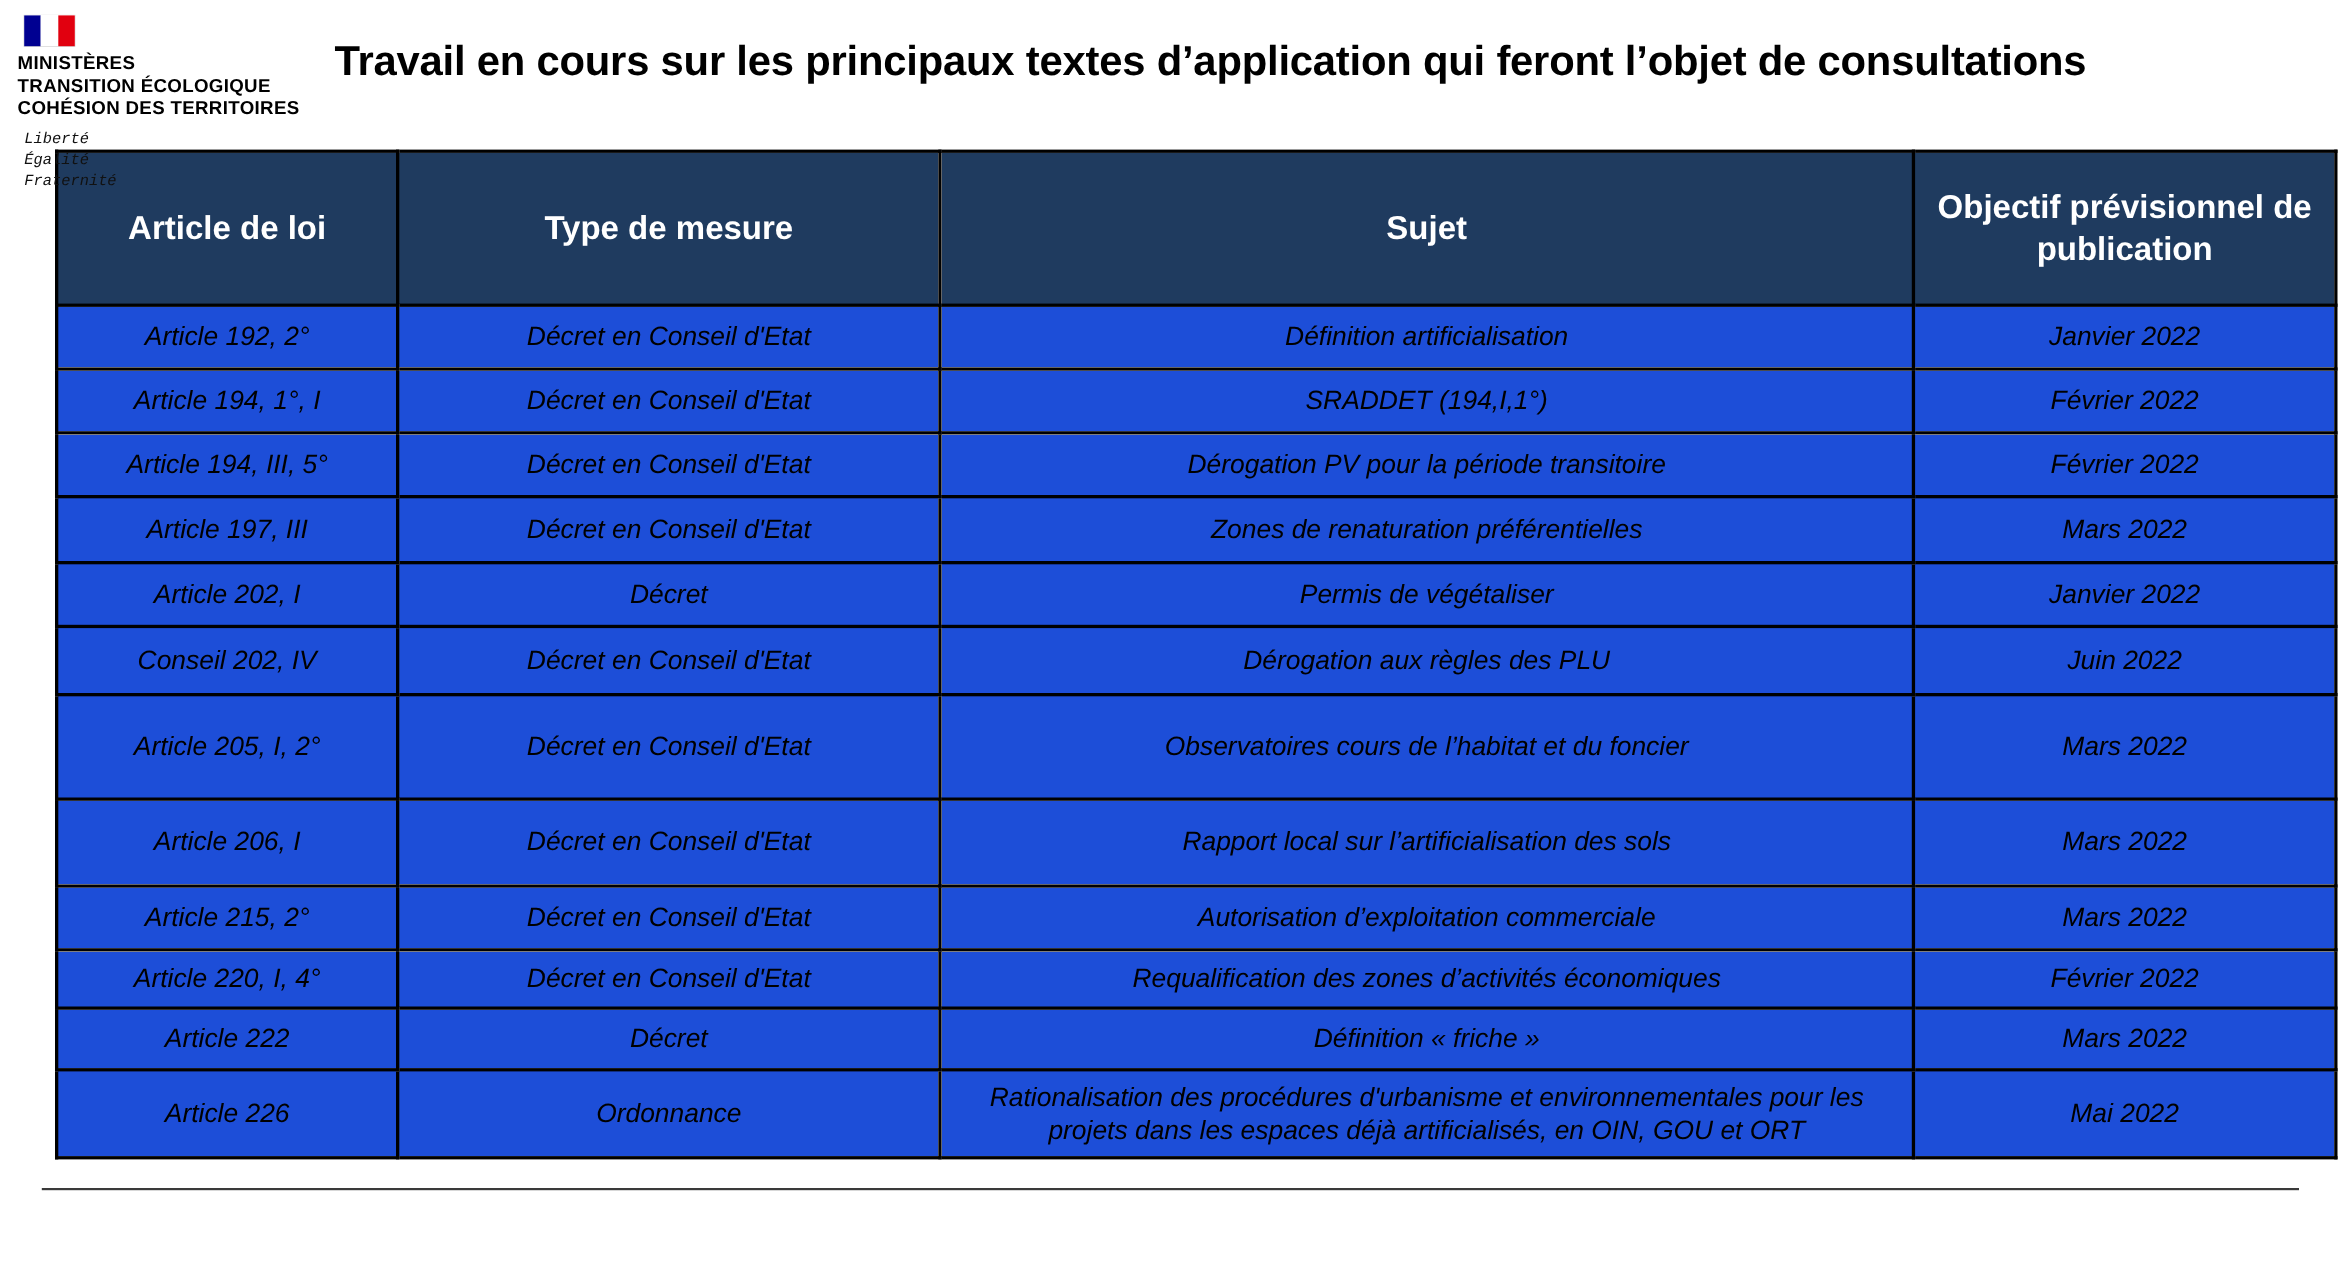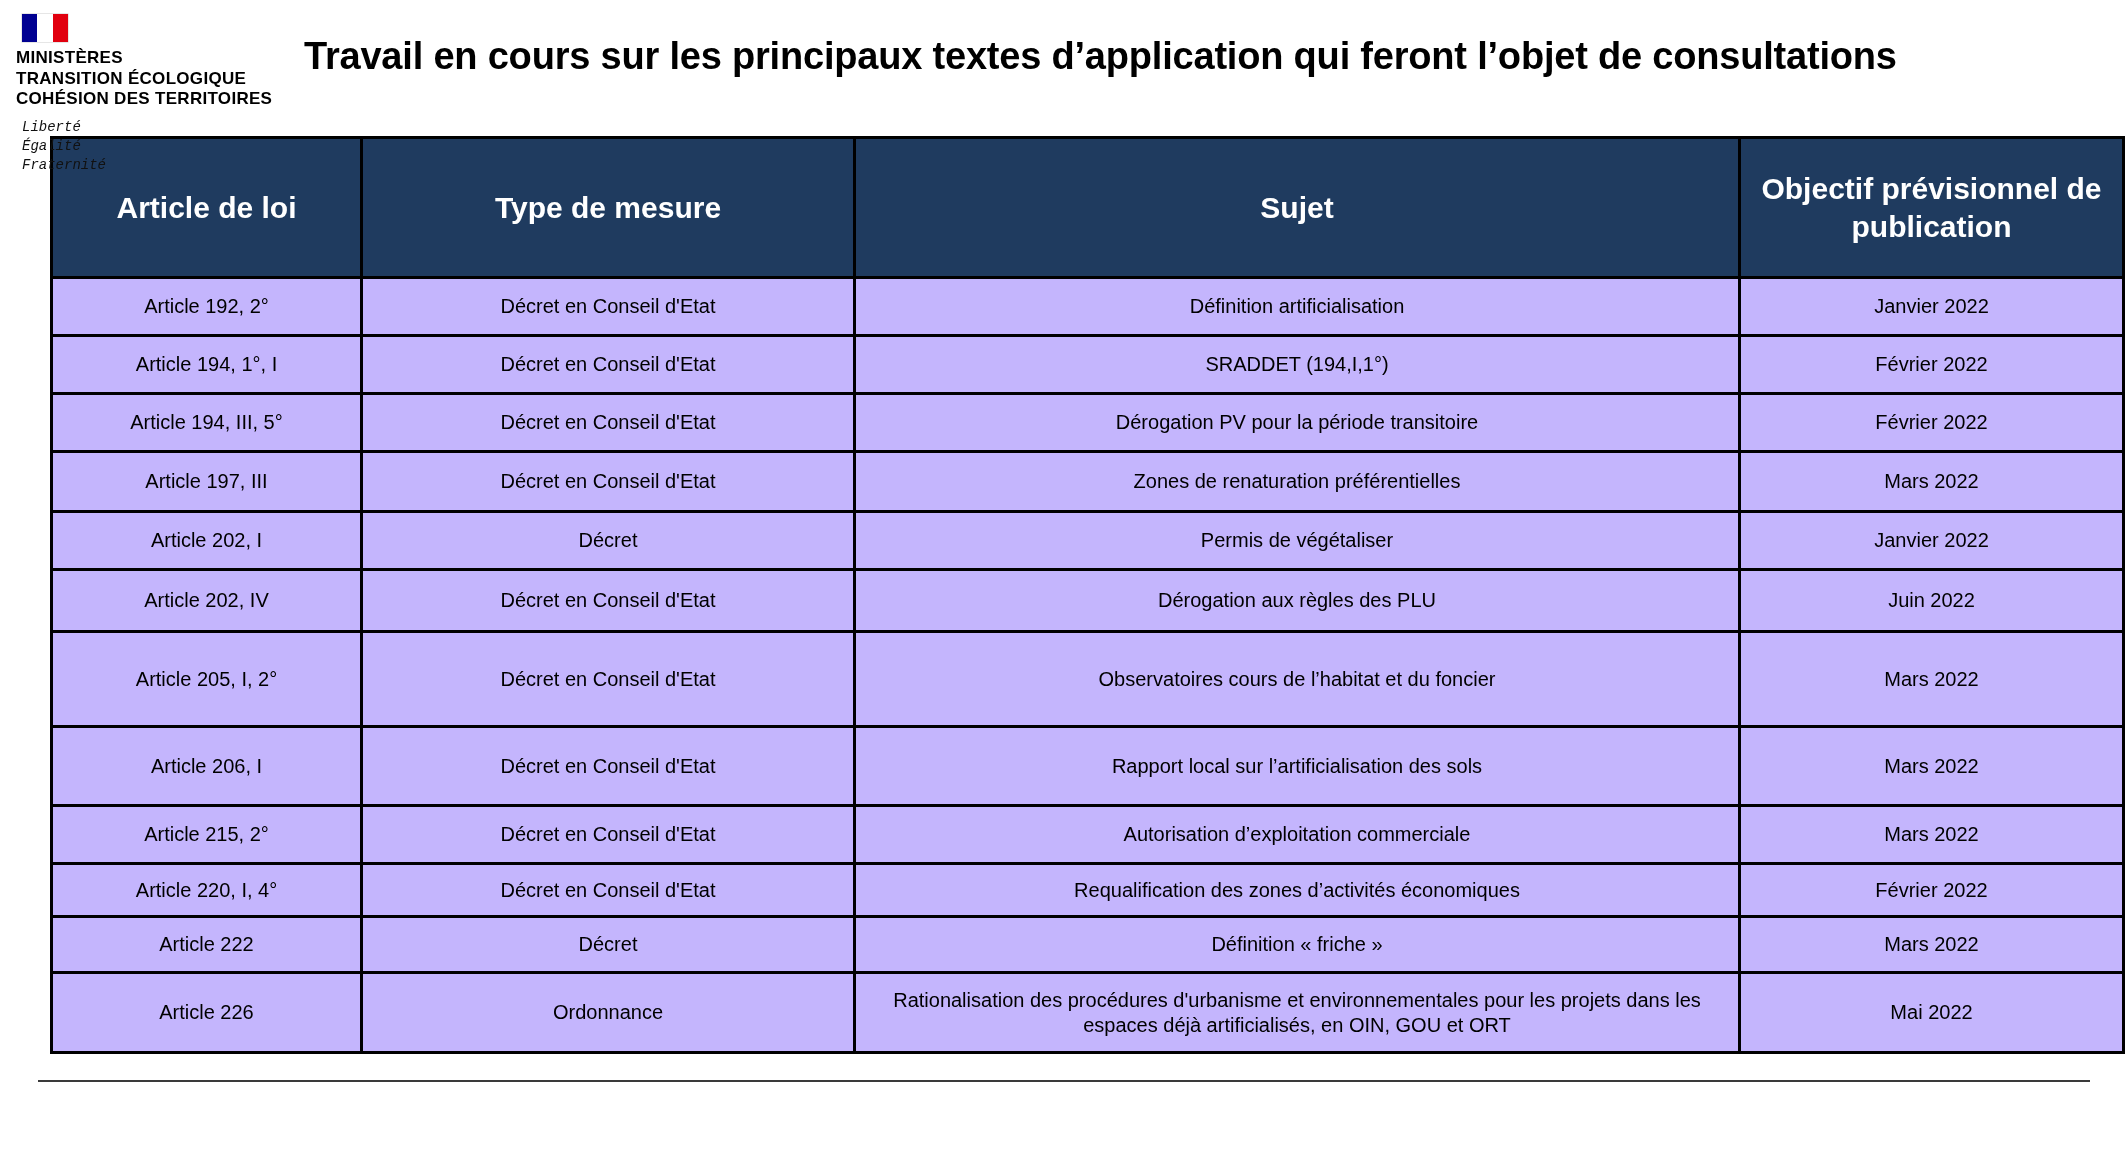--- a/index.html
+++ b/index.html
@@ -55,21 +55,21 @@
     overflow: hidden;
   }
   thead th {
     background: var(--header-bg, #1f3b5f);
     color: #ffffff;
     font-size: 30px;
     font-weight: bold;
     height: 140px;
     line-height: 1.25;
   }
-  tbody td { font-size: 20px; line-height: 1.25; background: #c4b5fd; }
+  tbody td { font-size: 24px; line-height: 1.25; background: #1d4ed8; font-style: italic; }
 
   col.c1 { width: 310px; }
   col.c2 { width: 493px; }
   col.c3 { width: 885px; }
   col.c4 { width: 384px; }
 
   
   .bottom-rule {
     margin: 26px 38px 0 38px;
     border-top: 2px solid #3a3a3a;
@@ -143,21 +143,21 @@
             <td>Zones de renaturation préférentielles</td>
             <td>Mars 2022</td>
           </tr>
           <tr style="height: 58px;">
             <td>Article 202, I</td>
             <td>Décret</td>
             <td>Permis de végétaliser</td>
             <td>Janvier 2022</td>
           </tr>
           <tr style="height: 62px;">
-            <td>Article 202, IV</td>
+            <td>Conseil 202, IV</td>
             <td>Décret en Conseil d'Etat</td>
             <td>Dérogation aux règles des PLU</td>
             <td>Juin 2022</td>
           </tr>
           <tr style="height: 95px;">
             <td>Article 205, I, 2°</td>
             <td>Décret en Conseil d'Etat</td>
             <td>Observatoires cours de l’habitat et du foncier</td>
             <td>Mars 2022</td>
           </tr>

